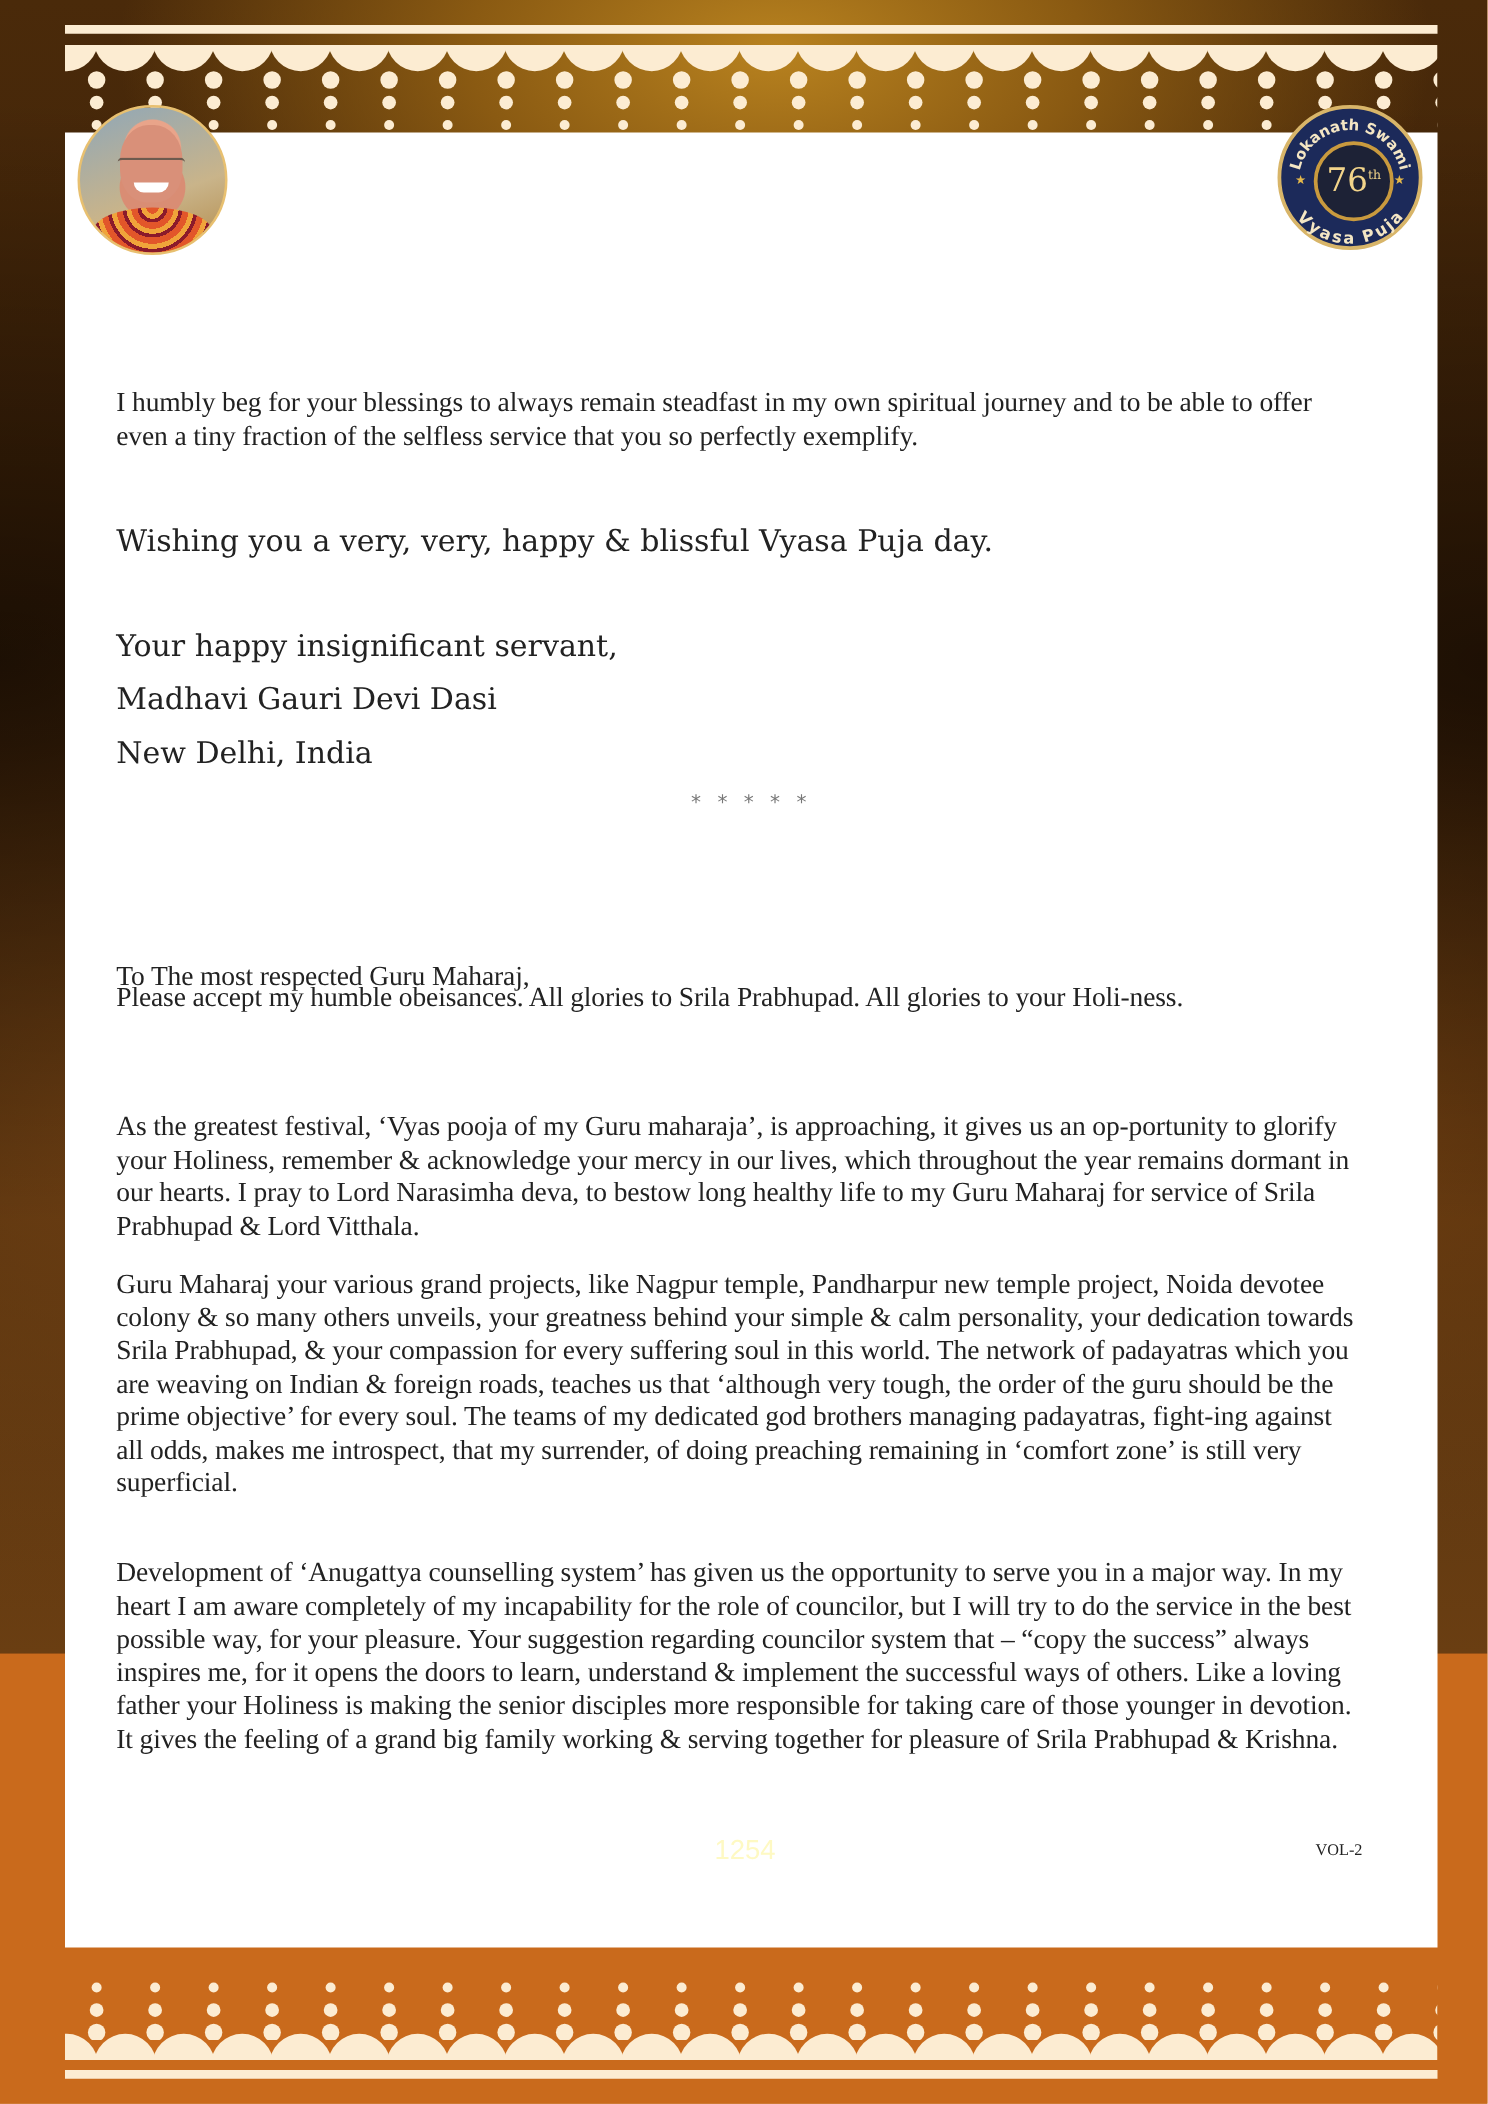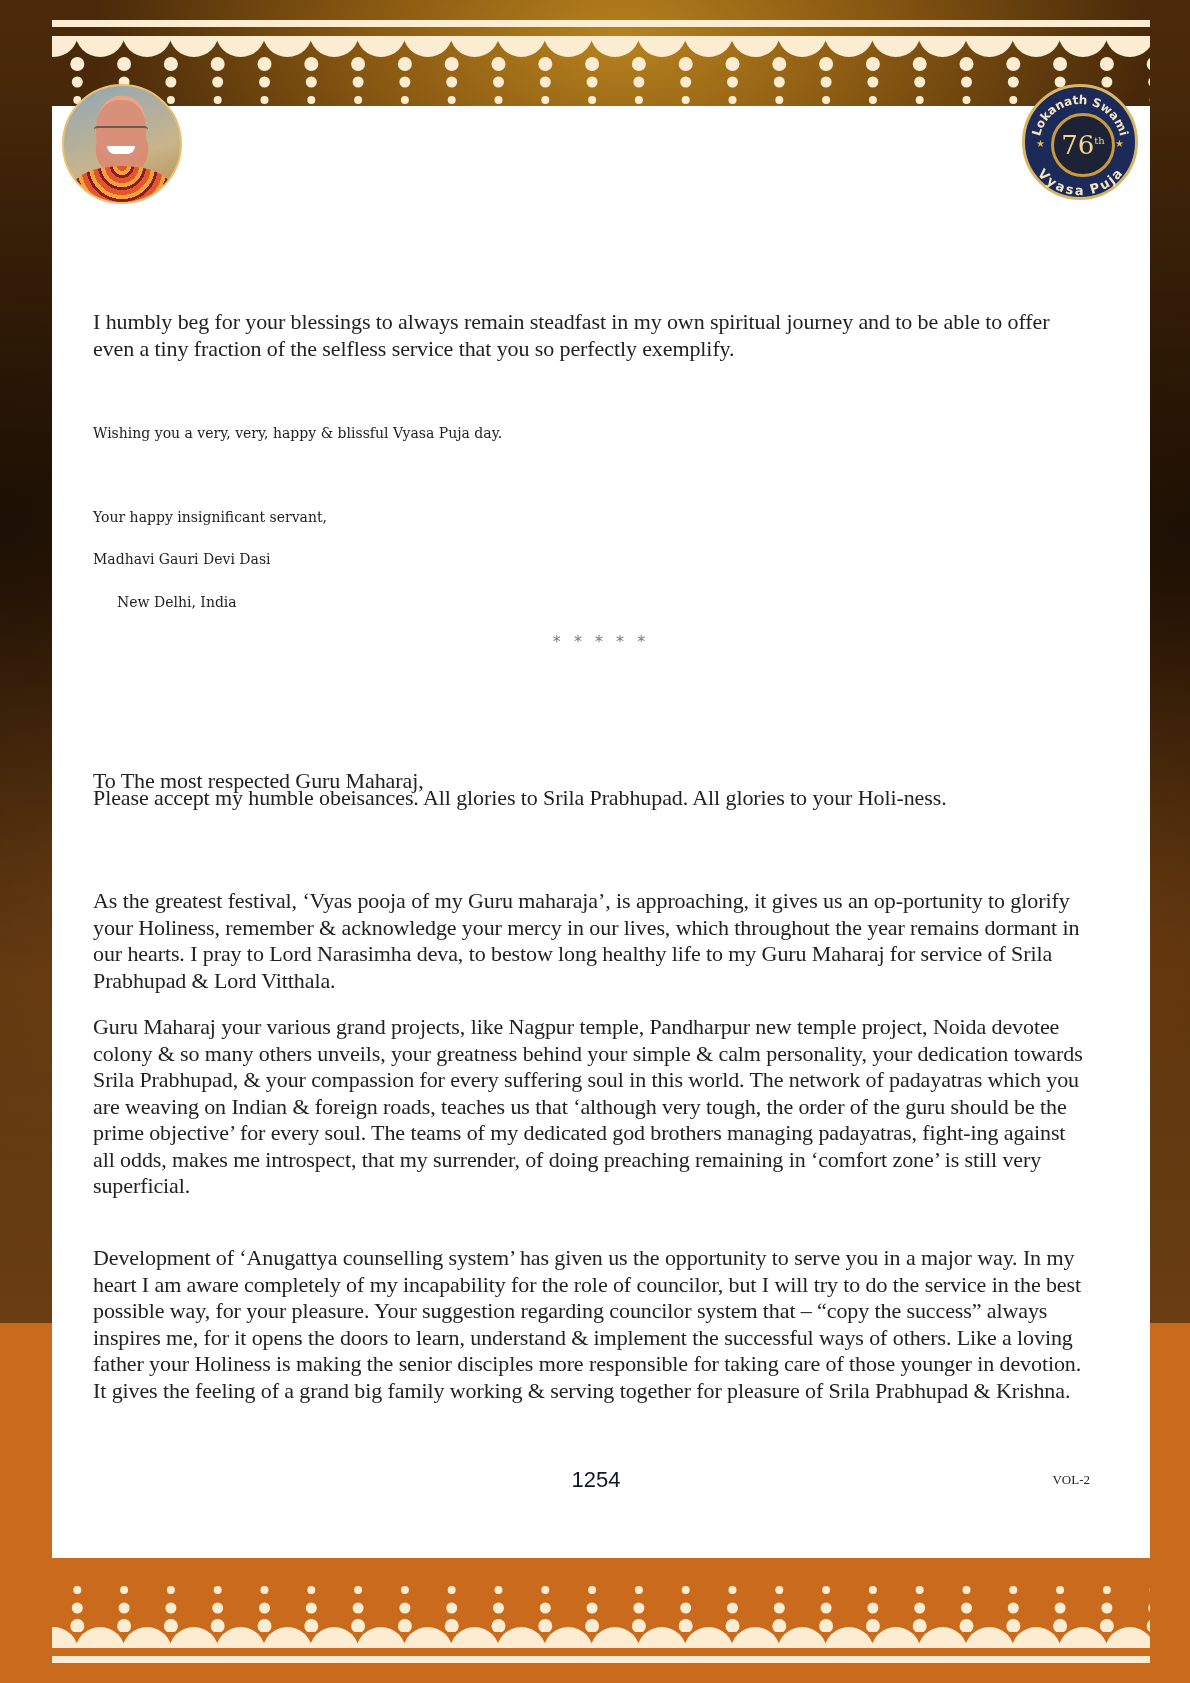--- a/index.html
+++ b/index.html
@@ -57,24 +57,24 @@
   }
   .badge .inner {
     position:absolute; left:26px; top:26px; width:58px; height:58px; border-radius:50%;
     background:#1d2236; border:3px solid #c99a3e;
     display:flex; align-items:center; justify-content:center;
   }
   .badge .num { font-family:"DejaVu Serif", serif; font-weight:normal; color:#f2d48a; font-size:26px; line-height:1; }
   .badge .num sup { font-size:10px; }
   .badge svg { position:absolute; left:0; top:0; }
 
-  .text { position:absolute; left:93px; width:1000px; color:#222; font-size:14px; line-height:26.5px; }
+  .text { position:absolute; left:93px; width:1000px; color:#222; font-size:24px; line-height:26.5px; }
   .text.narrow { font-family:"Liberation Serif", serif; font-size:22px; line-height:26.5px; letter-spacing:-0.1px; }
   .sep { position:absolute; left:52px; width:1098px; text-align:center; font-family:"DejaVu Sans", sans-serif; color:#777; font-size:16px; letter-spacing:4px; }
-  .pagenum { position:absolute; left:52px; width:1088px; text-align:center; font-family:"Liberation Sans", sans-serif; font-size:22px; color:#0f172a; }
+  .pagenum { position:absolute; left:52px; width:1088px; text-align:center; font-family:"Liberation Sans", sans-serif; font-size:22px; color:#fef9c3; }
   .vol { position:absolute; right:100px; font-family:"Liberation Serif", serif; font-size:13px; color:#222; }
 </style>
 </head>
 <body>
 
 <div class="bg-top"></div>
 <div class="bg-bottom"></div>
 
 <div class="orn-line" style="top:20px;"></div>
 <div class="scallops" style="top:36px;">
@@ -212,21 +212,21 @@
   </svg>
   <div class="inner">
     <span class="num"><span>76</span><sup>th</sup></span>
   </div>
 </div>
 
 <div class="text narrow" style="top:309px;">I humbly beg for your blessings to always remain steadfast in my own spiritual journey and to be able to offer even a tiny fraction of the selfless service that you so perfectly exemplify.</div>
 <div class="text" style="top:420px;">Wishing you a very, very, happy &amp; blissful Vyasa Puja day.</div>
 <div class="text" style="top:504px;">Your happy insignificant servant,</div>
 <div class="text" style="top:546px;">Madhavi Gauri Devi Dasi</div>
-<div class="text" style="top:589px;margin-left:24px;">New Delhi, India</div>
+<div class="text" style="top:589px;">New Delhi, India</div>
 <div class="sep" style="top:632px;">* * * * *</div>
 
 <div class="text narrow" style="top:768px;">To The most respected Guru Maharaj,</div>
 <div class="text narrow" style="top:785px; width:990px;">Please accept my humble obeisances. All glories to Srila Prabhupad. All glories to your Holi-ness.</div>
 <div class="text narrow" style="top:888px; width:995px;">As the greatest festival, ‘Vyas pooja of my Guru maharaja’, is approaching, it gives us an op-portunity to glorify your Holiness, remember &amp; acknowledge your mercy in our lives, which throughout the year remains dormant in our hearts. I pray to Lord Narasimha deva, to bestow long healthy life to my Guru Maharaj for service of Srila Prabhupad &amp; Lord Vitthala.</div>
 <div class="text narrow" style="top:1014px; width:995px;">Guru Maharaj your various grand projects, like Nagpur temple, Pandharpur new temple project, Noida devotee colony &amp; so many others unveils, your greatness behind your simple &amp; calm personality, your dedication towards Srila Prabhupad, &amp; your compassion for every suffering soul in this world. The network of padayatras which you are weaving on Indian &amp; foreign roads, teaches us that ‘although very tough, the order of the guru should be the prime objective’ for every soul. The teams of my dedicated god brothers managing padayatras, fight-ing against all odds, makes me introspect, that my surrender, of doing preaching remaining in ‘comfort zone’ is still very superficial.</div>
 <div class="text narrow" style="top:1245px; width:1000px;"> Development of ‘Anugattya counselling system’ has given us the opportunity to serve you in a major way. In my heart I am aware completely of my incapability for the role of councilor, but I will try to do the service in the best possible way, for your pleasure. Your suggestion regarding councilor system that – “copy the success” always inspires me, for it opens the doors to learn, understand &amp; implement the successful ways of others. Like a loving father your Holiness is making the senior disciples more responsible for taking care of those younger in devotion. It gives the feeling of a grand big family working &amp; serving together for pleasure of Srila Prabhupad &amp; Krishna.</div>
 
 <div class="pagenum" style="top:1467px;">1254</div>
 <div class="vol" style="top:1472px;">VOL-2</div>

